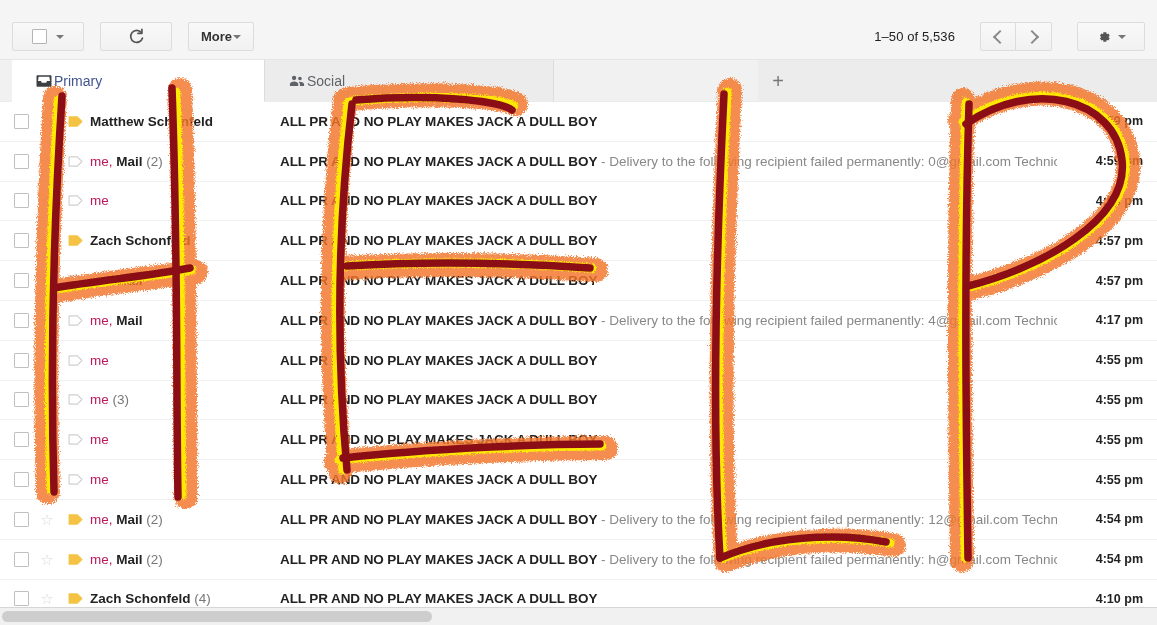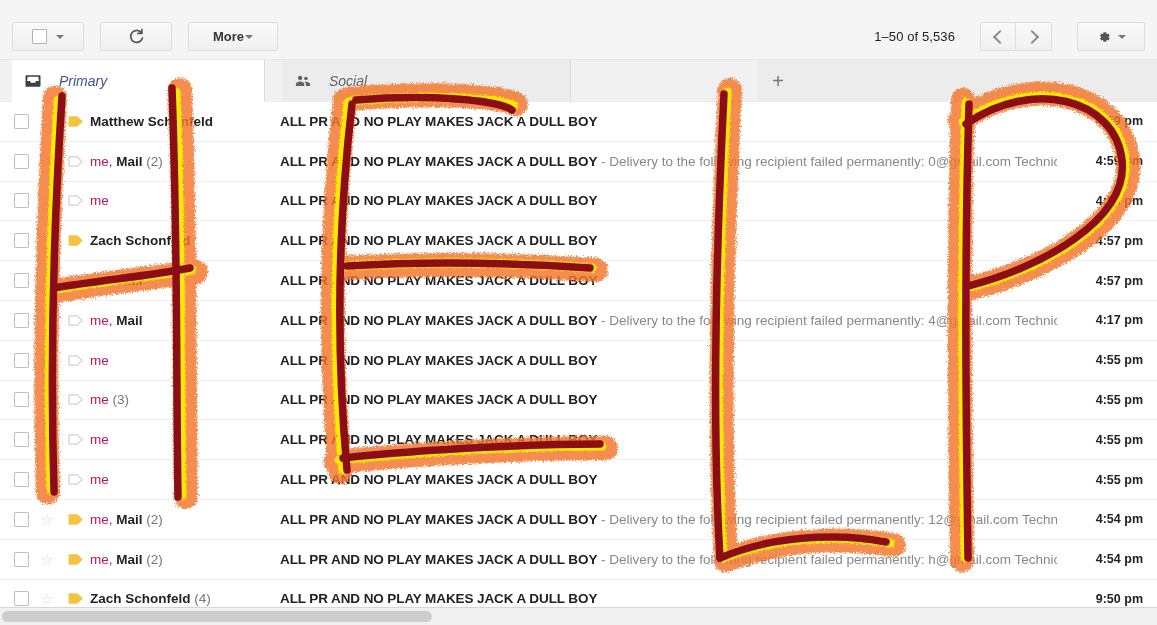--- a/index.html
+++ b/index.html
@@ -47,21 +47,21 @@
     justify-content: center;
     box-sizing: border-box;
     cursor: pointer;
     color: #444;
     font-size: 13px;
     font-weight: bold;
     user-select: none;
   }
   .btn-selectall { width: 72px; gap: 9px; }
   .btn-refresh { width: 72px; }
-  .btn-more { width: 90px; gap: 1px; }
+  .btn-more { width: 66px; gap: 1px; }
   .sq-check {
     width: 13px; height: 13px;
     border: 1px solid #b4b4b4;
     background: #fff;
     border-radius: 1px;
     display: inline-block;
   }
   .caret-dn {
     width: 0; height: 0;
     border-left: 4px solid transparent;
@@ -114,26 +114,25 @@
     border-bottom: 1px solid #ebebeb;
     box-sizing: border-box;
   }
   .tab {
     position: absolute;
     top: 0;
     height: 42px;
     box-sizing: border-box;
     display: flex;
     align-items: center;
-    padding-left: 11px;
-    gap: 16px;
+    padding-left: 22px;
+    gap: 0;
     cursor: pointer;
     border-right: 1px solid #dcdcdc;
     background: #ececec;
-    font-style: italic;
   }
   .tab.active {
     background: #ffffff;
     border-bottom: 1px solid #fff;
   }
   .tab-label {
     font-size: 14px;
     color: #5f6368;
     white-space: nowrap;
   }
@@ -270,21 +269,21 @@
     </div>
   </div>
 
   <div class="tabs">
     <div class="tab active" style="left:12px; width:253px;">
       <svg class="tab-icon" viewBox="0 0 24 24">
         <path fill="#3c4043" d="M4 5h16a1 1 0 0 1 1 1v12a1 1 0 0 1-1 1H4a1 1 0 0 1-1-1V6a1 1 0 0 1 1-1zm1.6 2L4.8 12h3.6l.9 2h5.4l.9-2h3.6l-.8-5H5.6z"></path>
       </svg>
       <span class="tab-label">Primary</span>
     </div>
-    <div class="tab" style="left:282px; width:289px;text-align:center;">
+    <div class="tab" style="left:265px; width:289px;text-align:center;">
       <svg class="tab-icon" viewBox="0 0 24 24">
         <path fill="#5f6368" d="M8.5 11a2.6 2.6 0 1 0 0-5.2 2.6 2.6 0 0 0 0 5.2zm7 .2a2.2 2.2 0 1 0 0-4.4 2.2 2.2 0 0 0 0 4.4zM8.5 12.6c-2.4 0-5 1.2-5 2.9V18h10v-2.5c0-1.7-2.6-2.9-5-2.9zm7 .4c-.5 0-1.1.1-1.6.2 1 .7 1.6 1.6 1.6 2.3V18h5v-2.2c0-1.5-2.3-2.8-5-2.8z"></path>
       </svg>
       <span class="tab-label">Social</span>
     </div>
     <div class="tab-add">+</div>
     <div class="tab-rest"></div>
   </div>
 
   <div class="list" id="message-list">
@@ -487,21 +486,21 @@
         <div class="cell-star">
           <span class="star">☆</span>
         </div>
         <div class="cell-imp">
           <svg class="imp" viewBox="0 0 16 12">
             <path d="M1 1 h9 l5 5 l-5 5 h-9 z" fill="#f5c344" stroke="#f5c344" stroke-width="1.2" stroke-linejoin="round"></path>
           </svg>
         </div>
         <div class="cell-sender"><span class="sender-name">Zach Schonfeld</span><span class="sender-count"> (4)</span></div>
         <div class="cell-subject"><span class="subj-bold">ALL PR AND NO PLAY MAKES JACK A DULL BOY</span></div>
-        <div class="cell-time">9:50 pm</div>
+        <div class="cell-time">4:10 pm</div>
       </div>
     </div>
 
   <div class="bottombar">
     <div class="hscroll-thumb"></div>
   </div>
 
   <svg class="overlay" viewBox="0 0 1157 625">
     <defs>
       <filter id="rough" x="-30%" y="-30%" width="160%" height="160%">

